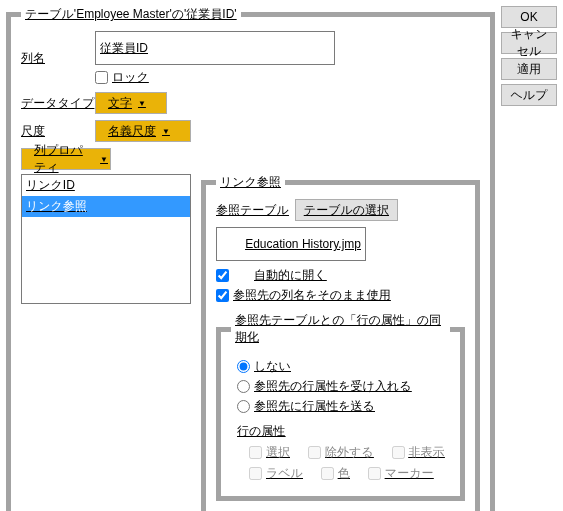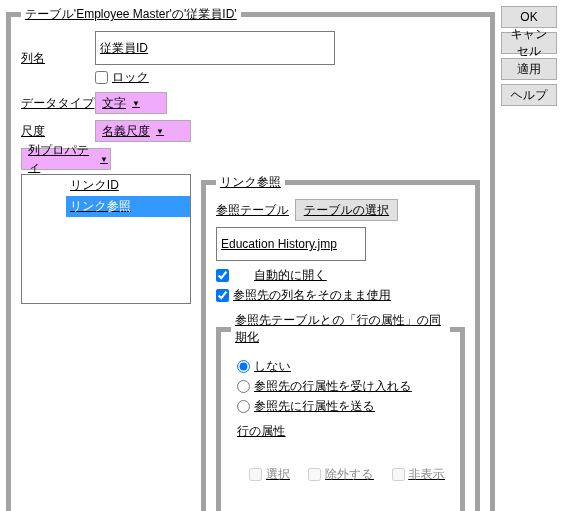--- a/index.html
+++ b/index.html
@@ -9,48 +9,48 @@
 
 fieldset { border: 5px solid #a3a3a3; padding: 8px 10px 10px 10px; margin: 0; text-decoration: underline; }
 legend { padding: 0 4px; color: #000; }
 
 .row { display: flex; align-items: center; margin-bottom: 6px; }
 .lbl { width: 74px; }
 .field-col { display: flex; flex-direction: column; gap: 4px; }
 
 input[type="text"] { border: 1px solid #7a7a7a; padding: 16px 4px; height: 34px; background: #fff; }
 .text-wide { width: 240px; }
-.text-mid { width: 150px; }
+.text-mid { width: 150px; text-align: right; }
 
 .checkbox { display: flex; align-items: center; gap: 4px; }
 .checkbox input { width: 13px; height: 13px; margin: 0; }
 
-.combo { border: 1px solid #adadad; background: #f0abfc; height: 22px; display: inline-flex; align-items: center; padding: 0 2px 0 6px; cursor: default; }
+.combo { border: 1px solid #adadad; background: #eab308; height: 22px; display: inline-flex; align-items: center; padding: 0 2px 0 12px; cursor: default; }
 .combo .arrow { margin-left: 6px; font-size: 8px; }
 .combo-sm { width: 72px; }
 .combo-md { width: 96px; }
 
 .cols { display: flex; gap: 10px; margin-top: 4px; }
 .left-col { width: 170px; display: flex; flex-direction: column; gap: 6px; }
-.listbox { border: 1px solid #7a7a7a; background: #fff; height: 130px; overflow: auto; padding-left: 44px; }
+.listbox { border: 1px solid #7a7a7a; background: #fff; height: 130px; overflow: auto; }
 .listitem { padding: 2px 4px; cursor: default; }
 .listitem.selected { background: #3399ff; color: #fff; }
 
 .btn { border: 1px solid #adadad; background: #e1e1e1; padding: 2px 8px; height: 22px; cursor: default; display: inline-flex; align-items: center; justify-content: center; }
 .btn-side { width: 56px; }
 
 .inner-fs { margin-top: 0; }
 .pad-left { padding-left: 6px; }
 
 .radio-group { display: flex; flex-direction: column; gap: 3px; margin: 4px 0 8px 6px; }
 .radio { display: flex; align-items: center; gap: 4px; }
 .radio input { margin: 0; width: 13px; height: 13px; }
 
 .chk-row { display: flex; gap: 18px; margin: 4px 0 4px 18px; }
-.chk-dis { display: flex; align-items: center; gap: 4px; color: #888; margin-top: 22px; }
+.chk-dis { display: flex; align-items: center; gap: 4px; color: #888; }
 .chk-dis input { width: 13px; height: 13px; margin: 0; }
 
 .sub-title { margin: 6px 0 0 0; }
 </style>
 </head>
 <body>
 
 <div class="main">
  <fieldset>
   <legend>テーブル'Employee Master'の'従業員ID'</legend>

